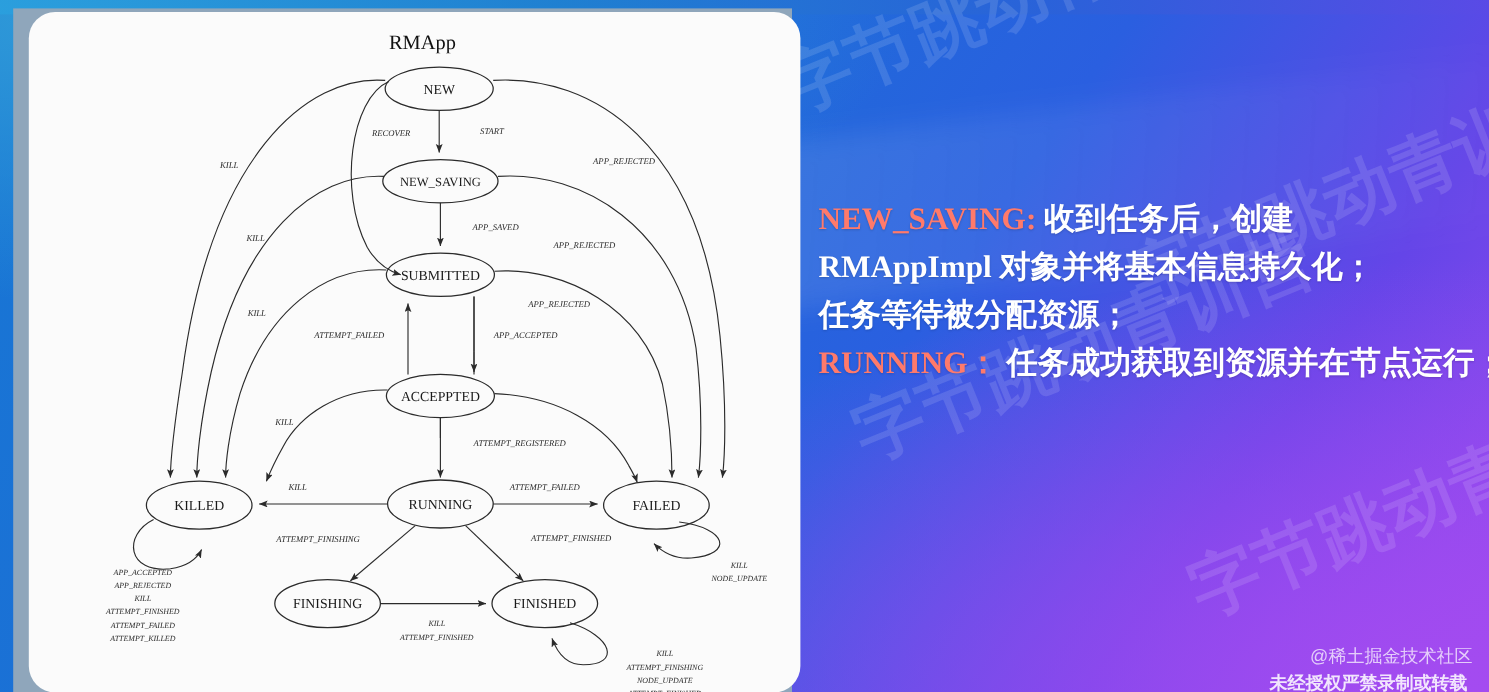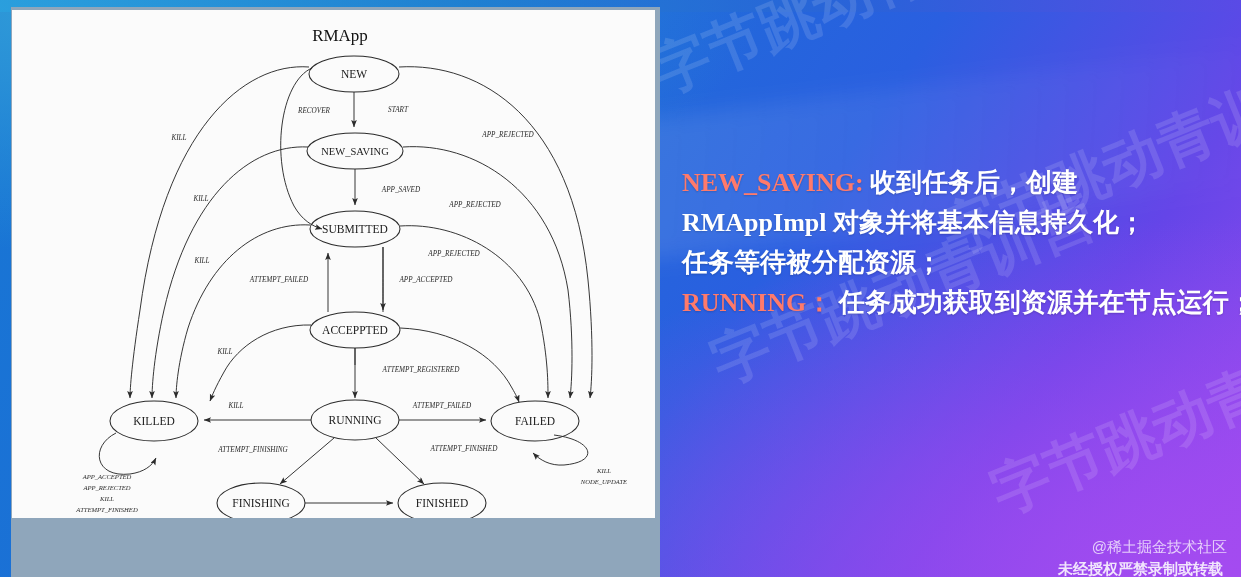--- a/index.html
+++ b/index.html
@@ -35,22 +35,22 @@
     font-family:"Liberation Sans", sans-serif;white-space:nowrap;
     transform:rotate(-22deg);transform-origin:left top;pointer-events:none;
   }
   .wm.dark{color:#7a8ca0;opacity:.16;}
   
   .panel-frame{
     position:absolute;left:11px;top:7px;width:649px;height:570px;
     background:#8fa6bb;
   }
   .panel{
-    position:absolute;left:12px;top:10px;width:643px;height:508px;
-    background:#fbfbfb;overflow:hidden;
+    position:absolute;left:24px;top:10px;width:643px;height:567px;
+    background:#fbfbfb;overflow:hidden;border-radius:22px;
   }
   .panel svg{display:block;}
   .nodelabel{font-family:"Liberation Serif", serif;font-size:11.5px;fill:#1a1a1a;}
   .nodelabel.sm{font-size:10.5px;}
   .edgelabel{font-family:"Liberation Serif", serif;font-style:italic;font-size:7.2px;fill:#2a2a2a;}
   .edgelabel.tiny{font-size:6.6px;}
   .title{font-family:"Liberation Serif", serif;font-size:17px;fill:#111;}
   .ell{fill:none;stroke:#2b2b2b;stroke-width:1.05;}
   .edge{fill:none;stroke:#2b2b2b;stroke-width:.95;}
   

